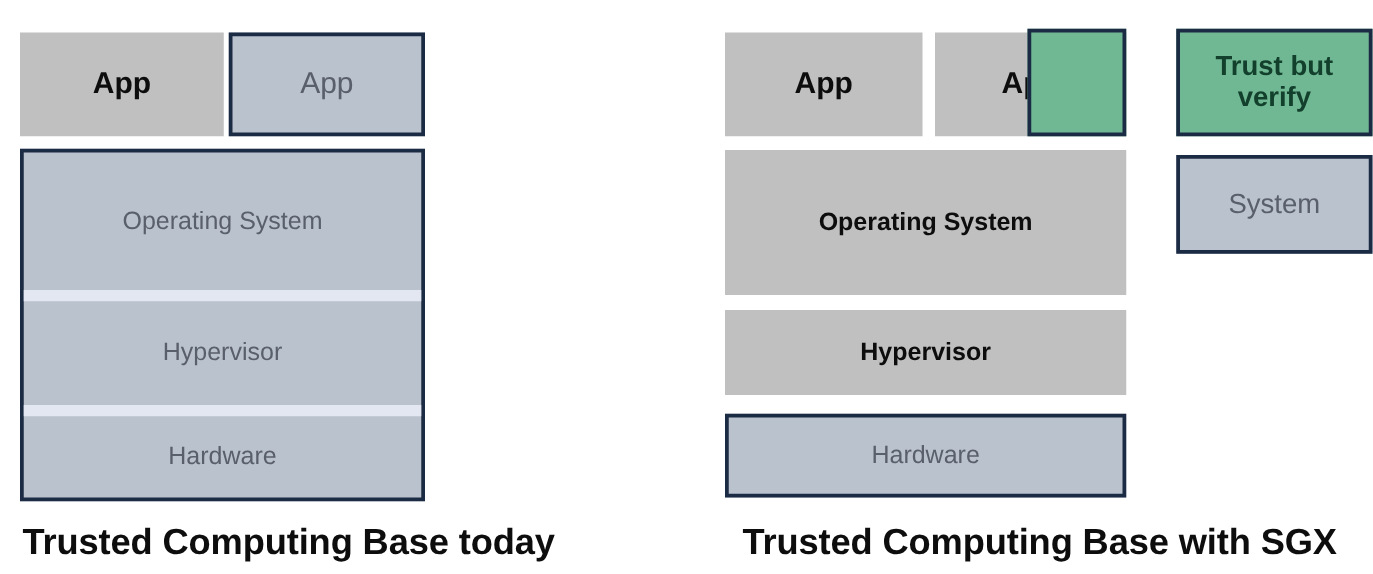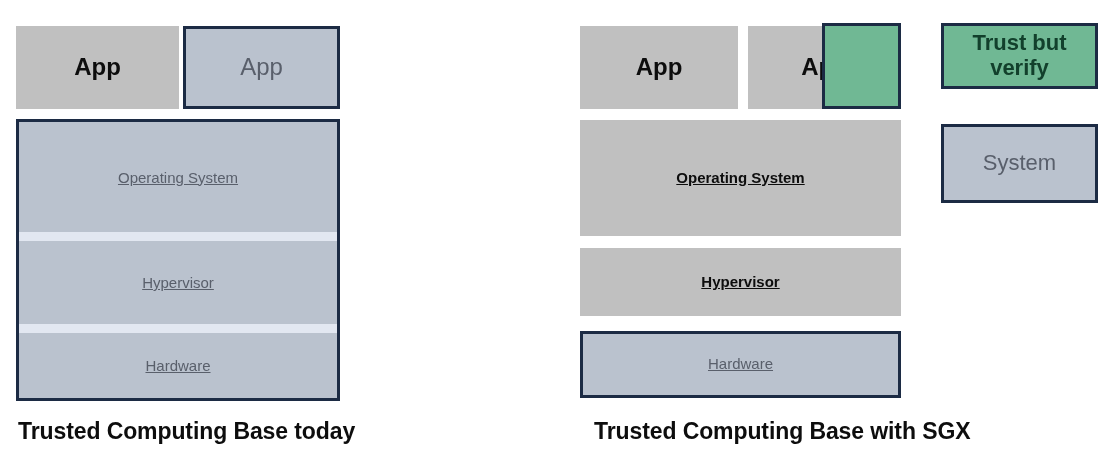--- a/index.html
+++ b/index.html
@@ -37,27 +37,27 @@
   
   .bd-navy { border: 3px solid #1c2b44; }
   .bd-none { border: none; }
 
   
   .t-black-bold { color: #0d0d0d; font-weight: bold; }
   .t-gray       { color: #595f6b; font-weight: normal; }
   .t-green-bold { color: #12402c; font-weight: bold; }
 
   .fs-24 { font-size: 24px; }
-  .fs-23 { font-size: 15px; text-decoration: underline; }
+  .fs-23 { font-size: 20px; }
   .fs-22 { font-size: 22px; }
 
   
   .caption {
     position: absolute;
-    font-size: 23px;
+    font-size: 29px;
     font-weight: bold;
     color: #0d0d0d;
     white-space: nowrap;
     letter-spacing: -0.1px;
   }
 
   
   #left-stack-frame {
     position: absolute;
     left: 16px;
@@ -136,21 +136,21 @@
   <div class="box fill-gray bd-none fs-23 t-black-bold" style="left:580px; top:248px; width:321px; height:68px;">
     <span>Hypervisor</span>
   </div>
 
   <div class="box fill-blue bd-navy fs-23 t-gray" style="left:580px; top:331px; width:321px; height:67px;">
     <span>Hardware</span>
   </div>
 
   <div class="caption" style="left:594px; top:418px;">Trusted Computing Base with SGX</div>
 
-  <div class="box fill-green bd-navy fs-22 t-green-bold" style="left:941px; top:23px; width:157px; height:66px;">
+  <div class="box fill-green bd-navy fs-22 t-green-bold" style="left:941px; top:23px; width:157px; height:86px;">
     <span>Trust but verify</span>
   </div>
 
   <div class="box fill-blue bd-navy fs-22 t-gray" style="left:941px; top:124px; width:157px; height:79px;">
     <span>System</span>
   </div>
 
 </div>
 
 </body></html>

